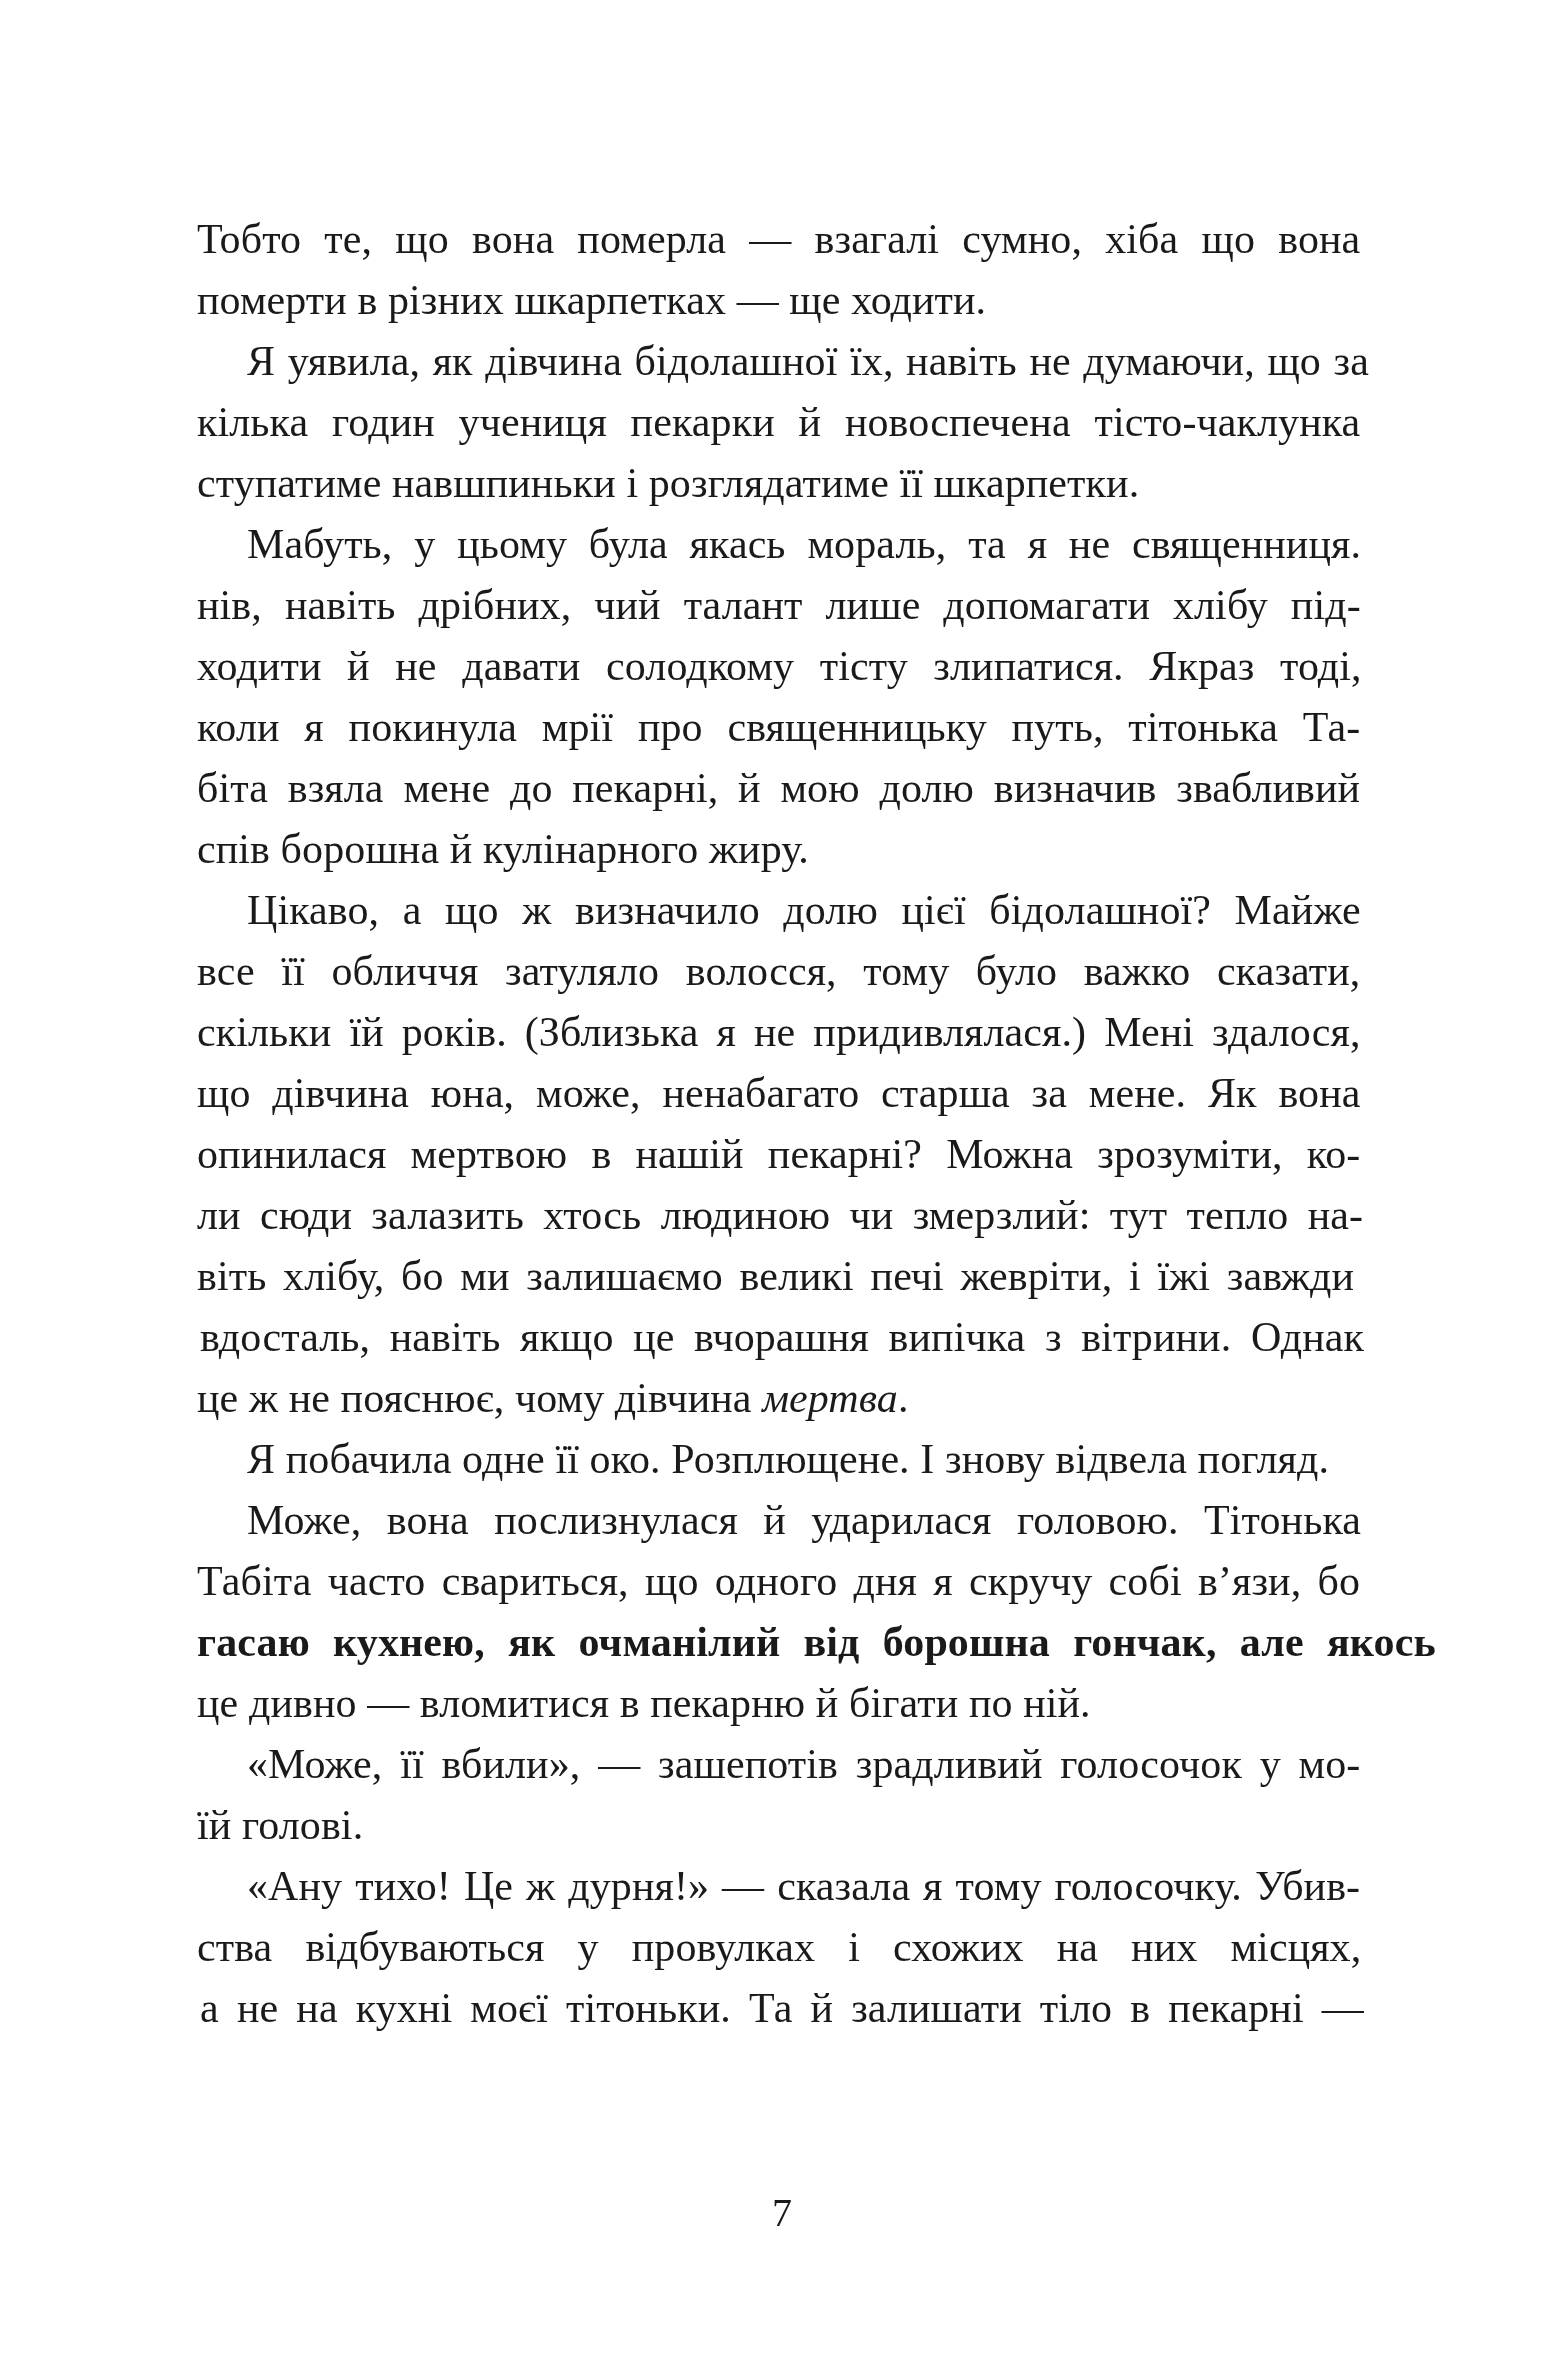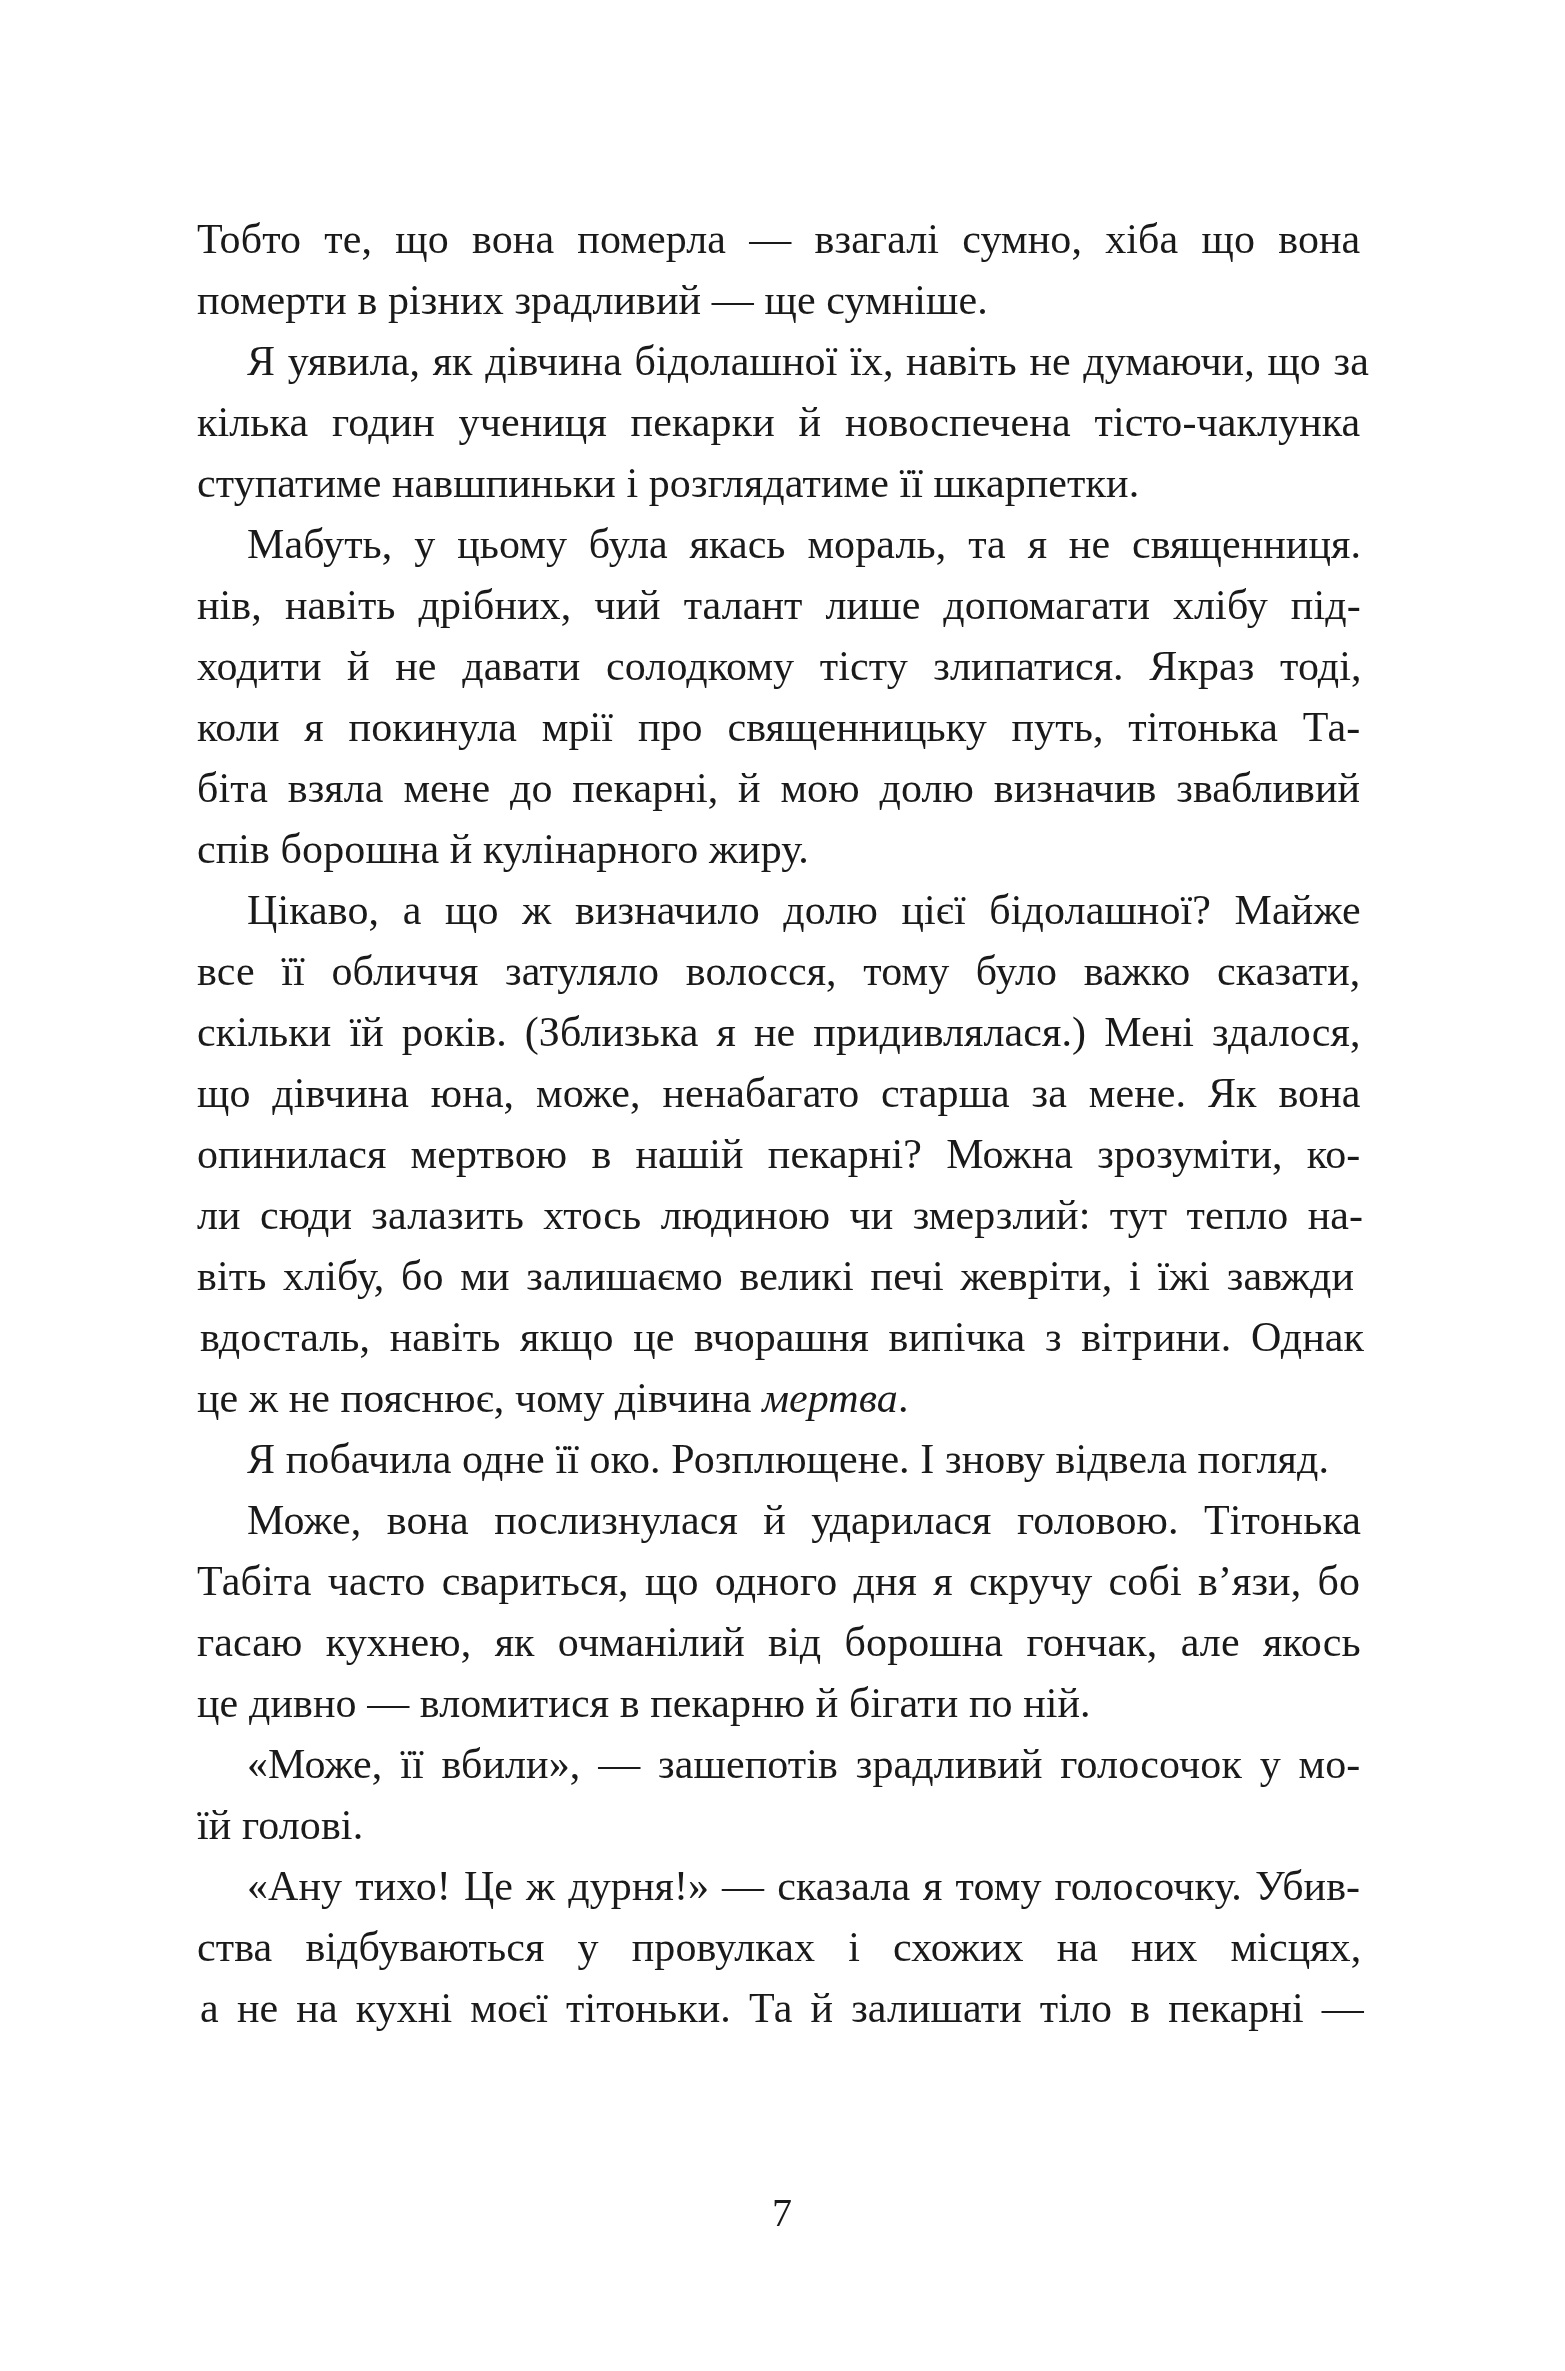--- a/index.html
+++ b/index.html
@@ -43,21 +43,21 @@
     color: #1a1a1a;
   }
 </style>
 </head>
 <body>
 
 <div class="book-page">
   <div id="text-block">
       <div class="paragraph">
         <div class="line" style="word-spacing: 12.6px;"><span>Тобто те, що вона померла — взагалі сумно, хіба що вона</span></div>
-        <div class="line"><span>померти в різних зрадливий — ще сумніше.</span></div>
+        <div class="line"><span>померти в різних шкарпетках — ще ходити.</span></div>
       </div>
       <div class="paragraph">
         <div class="line" style="padding-left: 50px; word-spacing: 2px;"><span>Я уявила, як дівчина бідолашної їх, навіть не думаючи, що за</span></div>
         <div class="line" style="word-spacing: 13.2px;"><span>кілька годин учениця пекарки й новоспечена тісто-чаклунка</span></div>
         <div class="line"><span>ступатиме навшпиньки і розглядатиме її шкарпетки.</span></div>
       </div>
       <div class="paragraph">
         <div class="line" style="padding-left: 50px; word-spacing: 11.2px;"><span>Мабуть, у цьому була якась мораль, та я не священниця.</span></div>
         <div class="line" style="word-spacing: 12.4px;"><span>нів, навіть дрібних, чий талант лише допомагати хлібу під-</span></div>
         <div class="line" style="word-spacing: 15px;"><span>ходити й не давати солодкому тісту злипатися. Якраз тоді,</span></div>
@@ -75,21 +75,21 @@
         <div class="line" style="word-spacing: 6.1px;"><span>віть хлібу, бо ми залишаємо великі печі жевріти, і їжі завжди</span></div>
         <div class="line" style="word-spacing: 9px; text-align: center;"><span>вдосталь, навіть якщо це вчорашня випічка з вітрини. Однак</span></div>
         <div class="line"><span>це ж не пояснює, чому дівчина <em>мертва</em>.</span></div>
       </div>
       <div class="paragraph">
         <div class="line" style="padding-left: 50px;"><span>Я побачила одне її око. Розплющене. І знову відвела погляд.</span></div>
       </div>
       <div class="paragraph">
         <div class="line" style="padding-left: 50px; word-spacing: 14.8px;"><span>Може, вона послизнулася й ударилася головою. Тітонька</span></div>
         <div class="line" style="word-spacing: 5.7px;"><span>Табіта часто свариться, що одного дня я скручу собі в’язи, бо</span></div>
-        <div class="line" style="word-spacing: 12.7px;"><span>гасаю кухнею, як очманілий від борошна гончак, але якось</span></div>
+        <div class="line" style="word-spacing: 12.7px; font-weight: bold;"><span>гасаю кухнею, як очманілий від борошна гончак, але якось</span></div>
         <div class="line"><span>це дивно — вломитися в пекарню й бігати по ній.</span></div>
       </div>
       <div class="paragraph">
         <div class="line" style="padding-left: 50px; word-spacing: 7.2px;"><span>«Може, її вбили», — зашепотів зрадливий голосочок у мо-</span></div>
         <div class="line"><span>їй голові.</span></div>
       </div>
       <div class="paragraph">
         <div class="line" style="padding-left: 50px; word-spacing: 2.4px;"><span>«Ану тихо! Це ж дурня!» — сказала я тому голосочку. Убив-</span></div>
         <div class="line" style="word-spacing: 22.5px;"><span>ства відбуваються у провулках і схожих на них місцях,</span></div>
         <div class="line" style="word-spacing: 7.5px; text-align: center;"><span>а не на кухні моєї тітоньки. Та й залишати тіло в пекарні —</span></div>

